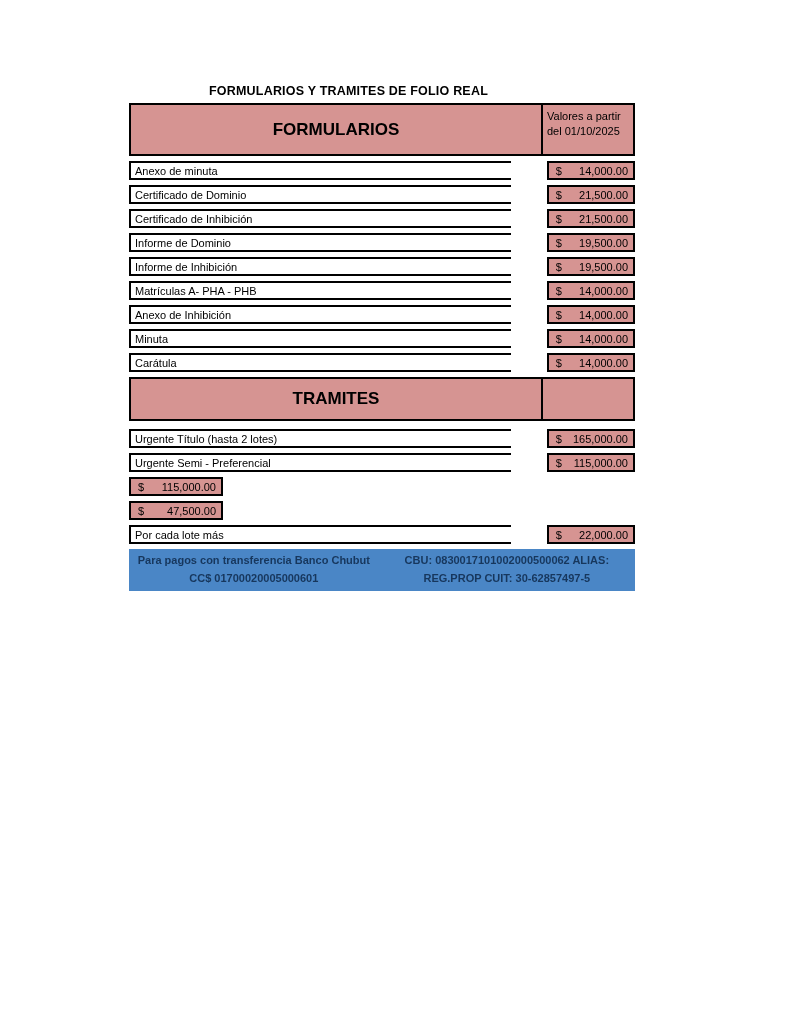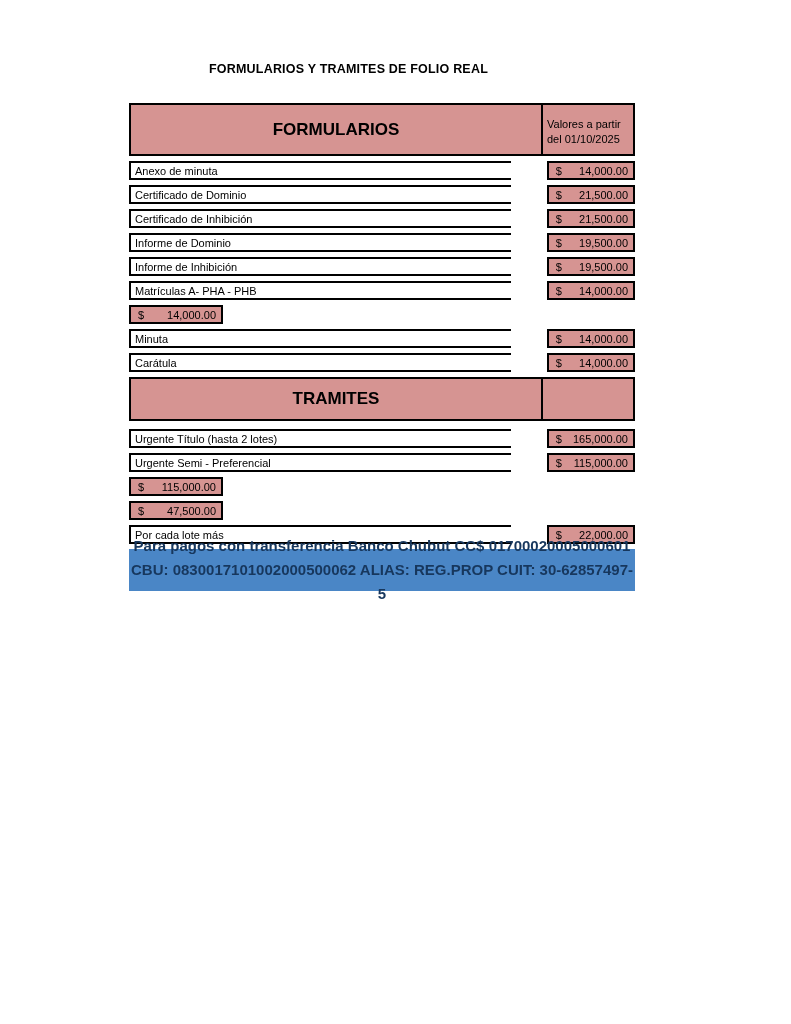--- a/index.html
+++ b/index.html
@@ -10,21 +10,21 @@
   body {
     position: relative;
     width: 791px;
     height: 1024px;
     font-family: "Liberation Sans", "DejaVu Sans", sans-serif;
     color: #000;
   }
   .doc-title {
     position: absolute;
     left: 209px;
-    top: 62px;
+    top: 84px;
     font-size: 12.5px;
     font-weight: bold;
     letter-spacing: 0.2px;
     white-space: nowrap;
   }
   .sheet {
     position: absolute;
     left: 129px;
     top: 103px;
     width: 506px;
@@ -50,21 +50,21 @@
     background: #d69492;
     display: flex;
     align-items: center;
     justify-content: center;
     font-weight: bold;
     font-size: 17px;
   }
   .head-row .col-value {
     background: #d69492;
     font-size: 11px;
-    padding: 12px 3px 0 4px;
+    padding: 4px 3px 0 4px;
     line-height: 1.4;
   }
   .section-row { height: 44px; margin-bottom: 8px; }
   .section-row .col-value { background: #d69492; }
   
   .data-row { height: 19px; margin-bottom: 5px; gap: 36px; }
   .data-row .col-label {
     background: #ffffff;
     display: flex;
     align-items: center;
@@ -81,24 +81,24 @@
     padding: 0 5px 0 7px;
     font-size: 11px;
   }
   
   .bank-footer {
     margin-top: 0px;
     height: 42px;
     background: #4a86c6;
     color: #17375d;
     display: flex;
-    flex-direction: column;
+    flex-direction: row;
     align-items: center;
     justify-content: center;
-    font-size: 15px;
+    font-size: 11px;
     font-weight: bold;
     line-height: 1.6;
     text-align: center;
   }
 </style>
 </head>
 <body>
 
 <div class="doc-title">FORMULARIOS Y TRAMITES DE FOLIO REAL</div>
 
@@ -146,20 +146,21 @@
         </div>
       </div>
       <div class="trow data-row">
         <div class="cell col-label">Matrículas A- PHA - PHB</div>
         <div class="cell col-value">
           <span>$</span>
           <span>14,000.00</span>
         </div>
       </div>
       <div class="trow data-row">
+        <div class="cell col-label">Anexo de Inhibición</div>
         <div class="cell col-value">
           <span>$</span>
           <span>14,000.00</span>
         </div>
       </div>
       <div class="trow data-row">
         <div class="cell col-label">Minuta</div>
         <div class="cell col-value">
           <span>$</span>
           <span>14,000.00</span>

